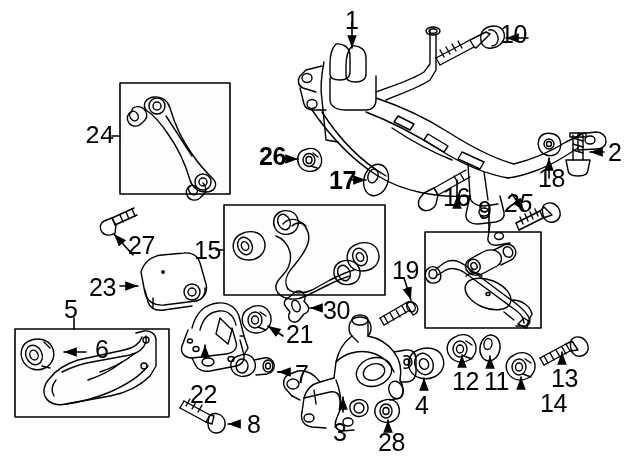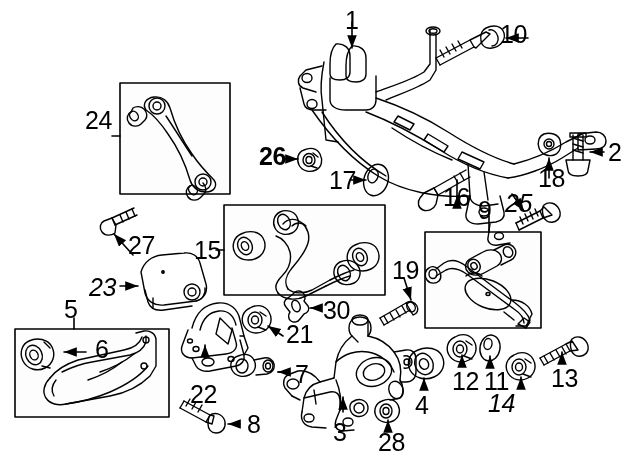--- a/index.html
+++ b/index.html
@@ -505,35 +505,35 @@
   </g>
 </svg>
 
 <div class="lbl" style="left:345px;top:8px;">1</div>
 <div class="lbl" style="left:500px;top:22px;">10</div>
 <div class="lbl" style="left:608px;top:140px;">2</div>
 <div class="lbl" style="left:538px;top:166px;">18</div>
 <div class="lbl" style="left:505px;top:191px;font-style:italic;">25</div>
 <div class="lbl" style="left:443px;top:185px;">16</div>
 <div class="lbl" style="left:478px;top:198px;">9</div>
-<div class="lbl" style="left:329px;top:168px;">17</div>
+<div class="lbl" style="left:329px;top:168px;font-weight:bold;">17</div>
 <div class="lbl" style="left:259px;top:144px;font-weight:bold;">26</div>
-<div class="lbl" style="left:85px;top:108px;">24</div>
+<div class="lbl" style="left:85px;top:124px;font-family:Liberation Mono, monospace;">24</div>
 <div class="lbl" style="left:128px;top:233px;text-align:center;">27</div>
 <div class="lbl" style="left:194px;top:238px;">15</div>
-<div class="lbl" style="left:89px;top:275px;font-style:italic;">23</div>
+<div class="lbl" style="left:89px;top:275px;">23</div>
 <div class="lbl" style="left:392px;top:258px;">19</div>
 <div class="lbl" style="left:323px;top:298px;">30</div>
 <div class="lbl" style="left:286px;top:322px;">21</div>
 <div class="lbl" style="left:64px;top:297px;">5</div>
 <div class="lbl" style="left:95px;top:337px;">6</div>
 <div class="lbl" style="left:190px;top:382px;">22</div>
 <div class="lbl" style="left:295px;top:362px;">7</div>
 <div class="lbl" style="left:415px;top:393px;">4</div>
 <div class="lbl" style="left:452px;top:369px;">12</div>
 <div class="lbl" style="left:484px;top:369px;">11</div>
-<div class="lbl" style="left:488px;top:391px;font-style:italic;">14</div>
+<div class="lbl" style="left:540px;top:391px;">14</div>
 <div class="lbl" style="left:551px;top:366px;">13</div>
 <div class="lbl" style="left:333px;top:420px;">3</div>
 <div class="lbl" style="left:378px;top:430px;">28</div>
 <div class="lbl" style="left:247px;top:412px;">8</div>
 
 </div>
 
 </body></html>

